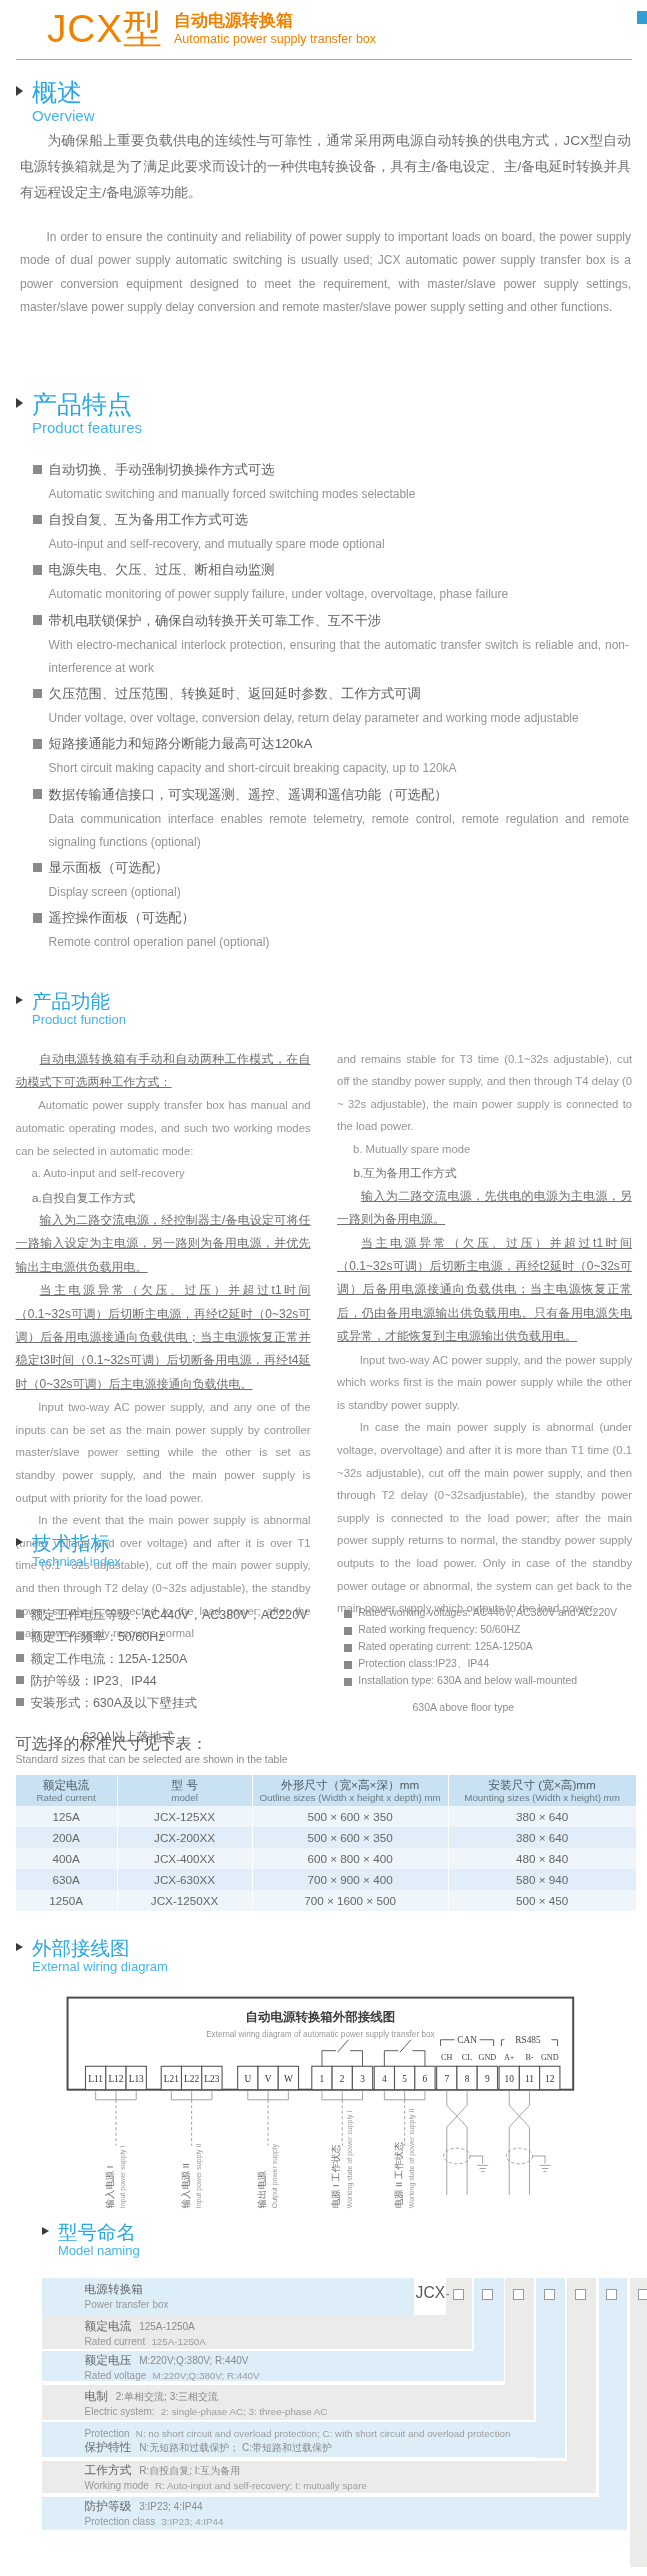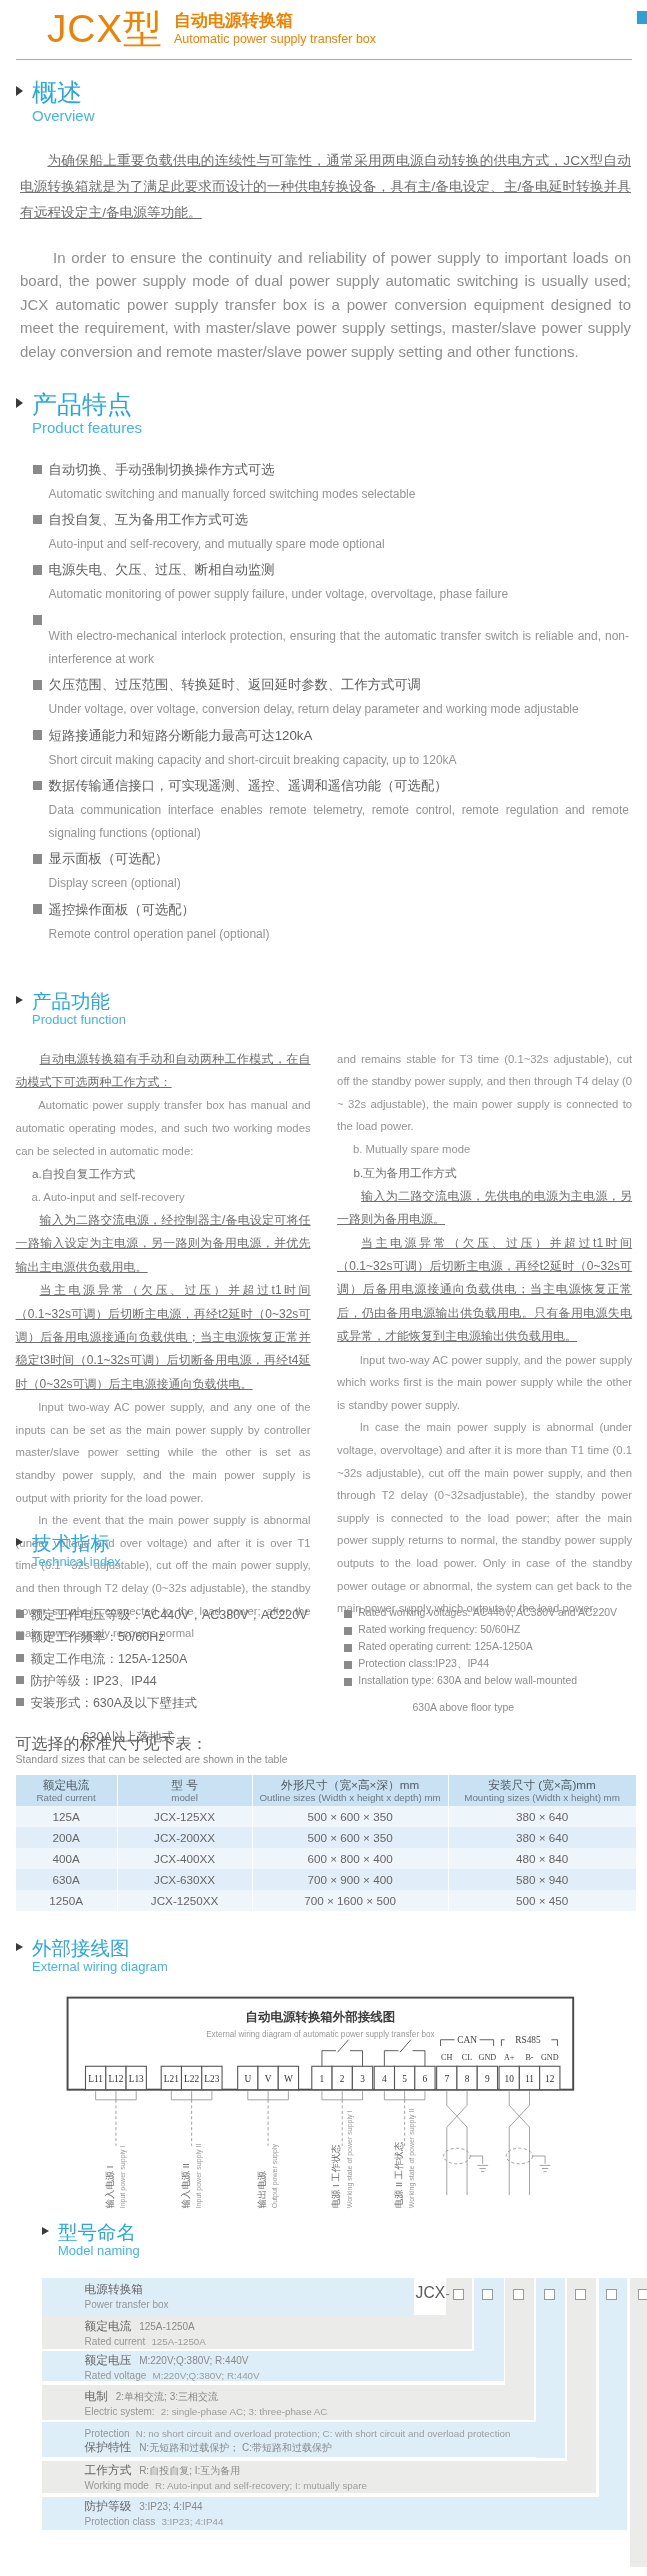--- a/index.html
+++ b/index.html
@@ -23,23 +23,23 @@
        border-bottom:5.5px solid transparent;margin-top:7.8px;margin-right:9.4px;flex:none;}
   .sec-head.small .tri{margin-top:5.5px;border-left-width:7px;border-top-width:4.7px;border-bottom-width:4.7px;}
   .h-cn{color:#29a8e0;font-size:25px;line-height:28px;}
   .h-en{color:#45b5e8;font-size:15px;line-height:19px;}
   .sec-head.small .h-cn{font-size:19.5px;line-height:22px;}
   .sec-head.small .h-en{font-size:13px;line-height:15.6px;}
 
   
   .para-cn{margin:0;padding:0 17px 0 20px;font-size:13.7px;color:#6f6f6f;line-height:26px;
            text-align:justify;text-indent:2em;}
-  .para-en{margin:0;padding:0 17px 0 20px;font-size:15px;color:#8f8f8f;line-height:23.4px;
+  .para-en{margin:0;padding:0 17px 0 20px;font-size:12px;color:#8f8f8f;line-height:23.4px;
            text-align:justify;text-indent:2.2em;}
-  .ov-cn{margin-top:23px;text-decoration:underline;}
+  .ov-cn{margin-top:3px;}
   .ov-en{margin-top:20px;}
 
   
   .feat{margin-top:20px;padding-left:33px;padding-right:19px;}
   .feat-item{margin:0 0 0.8px 0;}
   .feat-cn{display:flex;align-items:flex-start;font-size:13.3px;color:#5f5f5f;line-height:26px;}
   .sq{flex:none;width:9.4px;height:9.4px;background:#8a8a8a;margin:7.8px 6.2px 0 0;}
   .feat-en{font-size:12px;color:#949494;line-height:23.4px;text-align:justify;padding-left:15.6px;margin:0;}
 
   
@@ -149,20 +149,21 @@
       <div class="feat-item">
         <div class="feat-cn">
             <span class="sq"></span>
             <span>电源失电、欠压、过压、断相自动监测</span>
           </div>
         <p class="feat-en">Automatic monitoring of power supply failure, under voltage, overvoltage, phase failure</p>
       </div>
       <div class="feat-item">
         <div class="feat-cn">
             <span class="sq"></span>
+            <span>带机电联锁保护，确保自动转换开关可靠工作、互不干涉</span>
           </div>
         <p class="feat-en">With electro-mechanical interlock protection, ensuring that the automatic transfer switch is reliable and, non-interference at work</p>
       </div>
       <div class="feat-item">
         <div class="feat-cn">
             <span class="sq"></span>
             <span>欠压范围、过压范围、转换延时、返回延时参数、工作方式可调</span>
           </div>
         <p class="feat-en">Under voltage, over voltage, conversion delay, return delay parameter and working mode adjustable</p>
       </div>
@@ -202,22 +203,22 @@
       <span class="tri"></span>
       <div>
         <div class="h-cn">产品功能</div>
         <div class="h-en">Product function</div>
       </div>
     </div>
     <div class="cols">
       <div class="col">
         <p class="fn-cn">自动电源转换箱有手动和自动两种工作模式，在自动模式下可选两种工作方式：</p>
         <p class="fn-en">Automatic power supply transfer box has manual and automatic operating modes, and such two working modes can be selected in automatic mode:</p>
+        <p class="fn-item en">a. Auto-input and self-recovery</p>
         <p class="fn-item">a.自投自复工作方式</p>
-        <p class="fn-item en">a. Auto-input and self-recovery</p>
         <p class="fn-cn">输入为二路交流电源，经控制器主/备电设定可将任一路输入设定为主电源，另一路则为备用电源，并优先输出主电源供负载用电。</p>
         <p class="fn-cn">当主电源异常（欠压、过压）并超过t1时间（0.1~32s可调）后切断主电源，再经t2延时（0~32s可调）后备用电源接通向负载供电；当主电源恢复正常并稳定t3时间（0.1~32s可调）后切断备用电源，再经t4延时（0~32s可调）后主电源接通向负载供电。</p>
         <p class="fn-en">Input two-way AC power supply, and any one of the inputs can be set as the main power supply by controller master/slave power setting while the other is set as standby power supply, and the main power supply is output with priority for the load power.</p>
         <p class="fn-en">In the event that the main power supply is abnormal (under voltage and over voltage) and after it is over T1 time (0.1 ~32s adjustable), cut off the main power supply, and then through T2 delay (0~32s adjustable), the standby power supply is connected to the load power; after the main power supply recovers normal</p>
       </div>
       <div class="col">
         <p class="fn-en noindent">and remains stable for T3 time (0.1~32s adjustable), cut off the standby power supply, and then through T4 delay (0 ~ 32s adjustable), the main power supply is connected to the load power.</p>
         <p class="fn-item en">b. Mutually spare mode</p>
         <p class="fn-item">b.互为备用工作方式</p>
         <p class="fn-cn">输入为二路交流电源，先供电的电源为主电源，另一路则为备用电源。</p>

